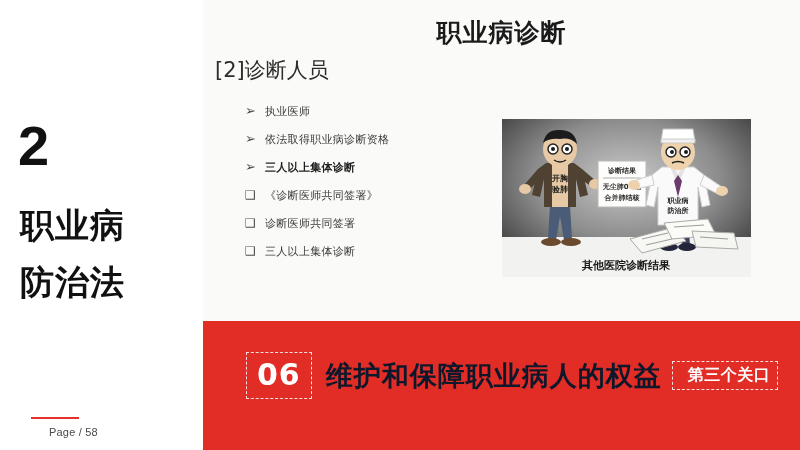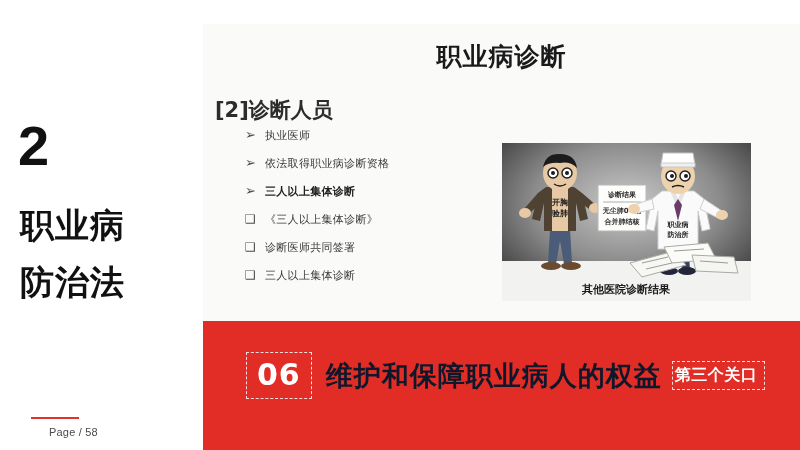--- a/index.html
+++ b/index.html
@@ -70,40 +70,39 @@
   }
 
   
   #content-panel {
     position: absolute;
     left: 203px;
     top: 0;
     width: 597px;
     height: 404px;
     background: #fafaf9;
-    margin-top: 24px;
   }
   #slide-title {
     position: absolute;
     left: 0;
     right: 0;
     top: 16px;
     text-align: center;
     font-size: 25px;
     font-weight: bold;
     color: #1a1a1a;
     letter-spacing: 1px;
     font-family: "DejaVu Sans", "Liberation Sans", sans-serif;
   }
   #subtitle {
     position: absolute;
     left: 12px;
-    top: 72px;
+    top: 56px;
     font-size: 21px;
-    font-weight: bold;
+    font-weight: normal;
     color: #2c2c2c;
     letter-spacing: 0px;
     font-family: "DejaVu Sans", "Liberation Sans", sans-serif;
   }
 
   #bullet-list {
     position: absolute;
     left: 42px;
     top: 104px;
     width: 280px;
@@ -183,21 +182,21 @@
     font-weight: bold;
     color: #0f172a;
     letter-spacing: 1px;
     line-height: 1;
     font-family: "DejaVu Sans", "Liberation Sans", sans-serif;
   }
   #banner-badge {
     flex: 0 0 auto;
     margin-left: 10px;
     border: 1px dashed rgba(255,255,255,0.85);
-    padding: 5px 7px 6px 2px;
+    padding: 5px 7px 6px 15px;
     font-size: 16px;
     font-weight: bold;
     color: #ffffff;
     line-height: 1;
     letter-spacing: 0.5px;
     font-family: "DejaVu Sans", "Liberation Sans", sans-serif;
   }
 </style>
 </head>
 <body>
@@ -235,21 +234,21 @@
         <span class="bullet-text">依法取得职业病诊断资格</span>
       </div>
 
       <div class="bullet-row emphasis">
         <span class="bullet-glyph">➢</span>
         <span class="bullet-text">三人以上集体诊断</span>
       </div>
 
       <div class="bullet-row">
         <span class="bullet-glyph square">❑</span>
-        <span class="bullet-text">《三人以上集体诊断》</span>
+        <span class="bullet-text">《诊断医师共同签署》</span>
       </div>
 
       <div class="bullet-row">
         <span class="bullet-glyph square">❑</span>
         <span class="bullet-text">诊断医师共同签署</span>
       </div>
 
       <div class="bullet-row">
         <span class="bullet-glyph square">❑</span>
         <span class="bullet-text">三人以上集体诊断</span>

